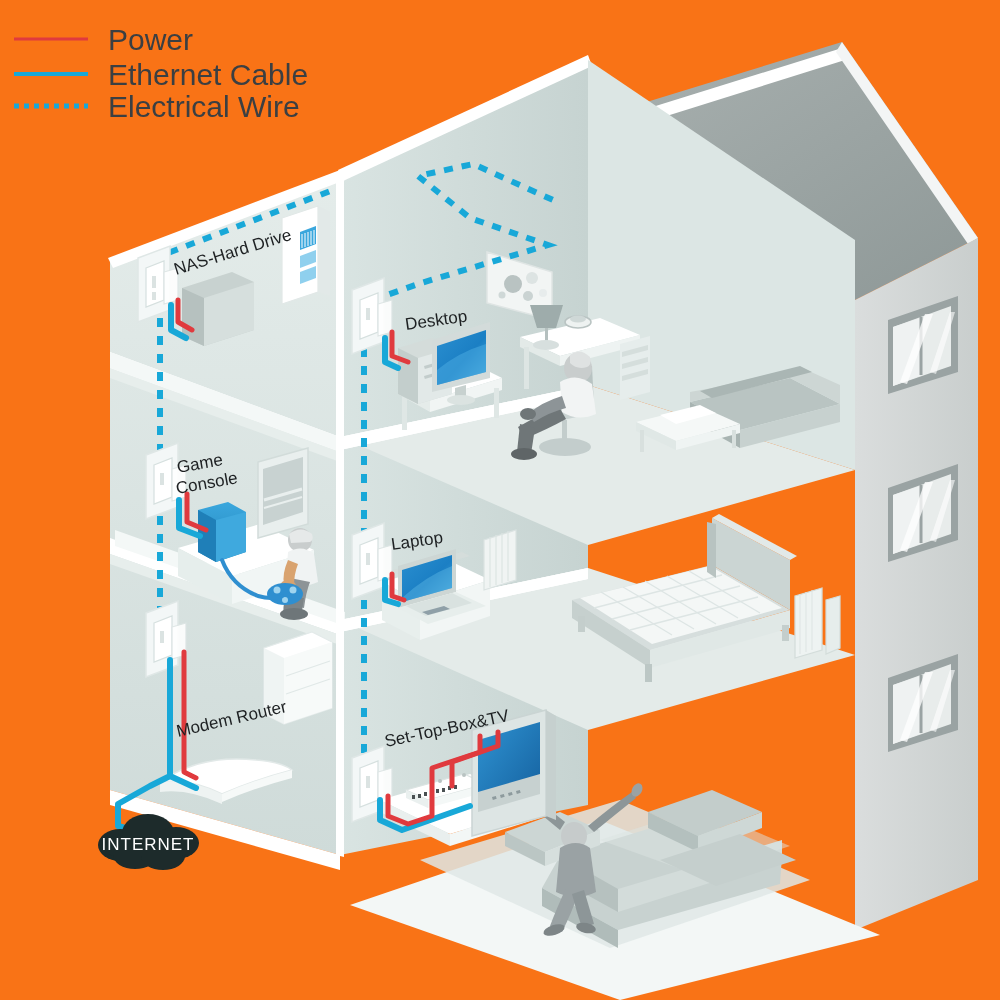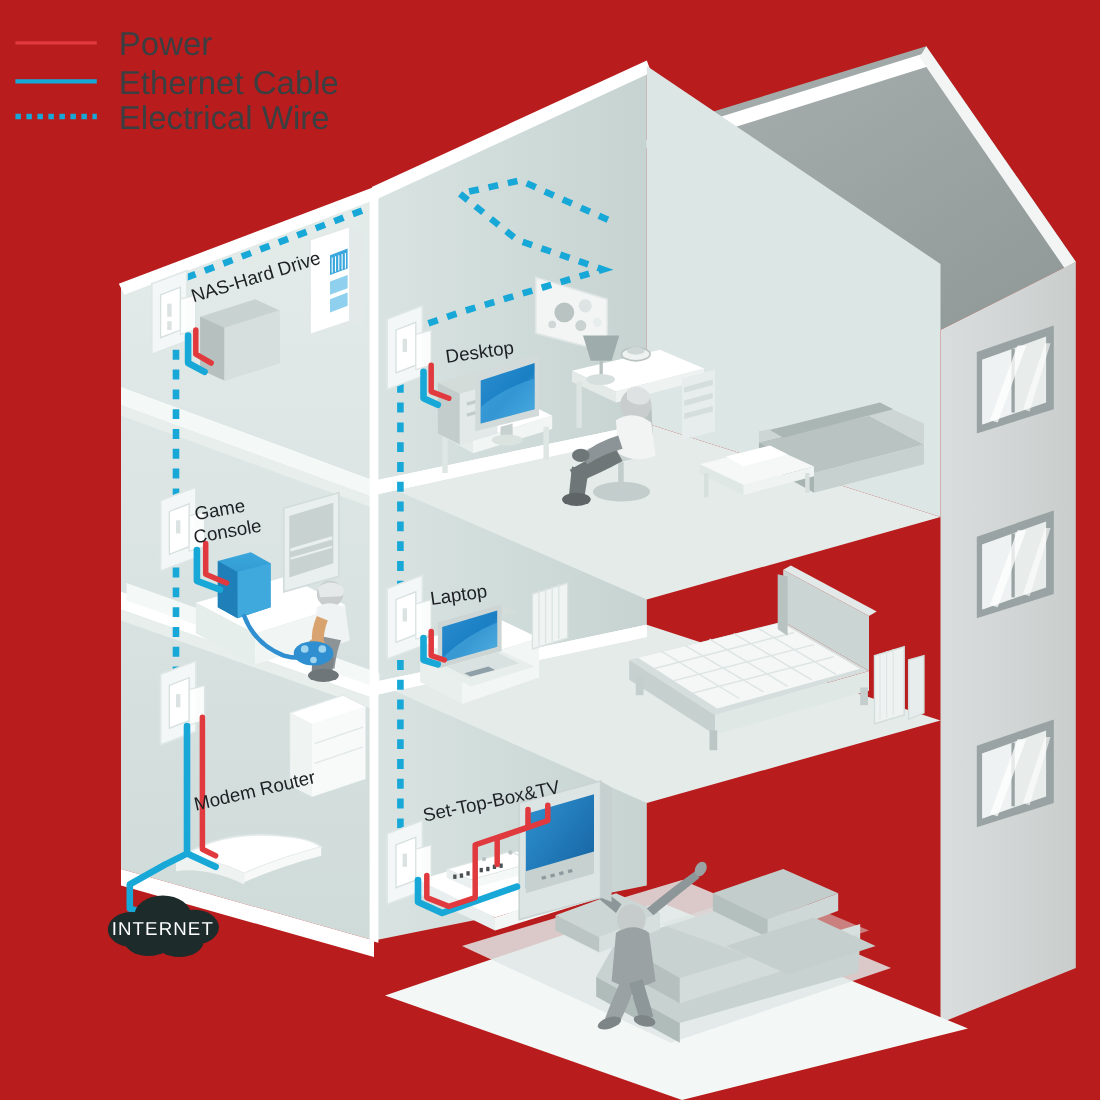--- a/index.html
+++ b/index.html
@@ -1,17 +1,17 @@
 <!DOCTYPE html>
 <html><head>
 <meta charset="utf-8">
 <style>
   html,body{margin:0;padding:0;background:#ffffff;}
   body{width:1000px;height:1000px;overflow:hidden;font-family:"Liberation Sans",sans-serif;}
-  #stage{position:relative;width:1000px;height:1000px;background:#b91c1c;}
+  #stage{position:relative;width:1000px;height:1000px;background:#f97316;}
   svg{display:block;}
   .legend-label{font-family:"Liberation Sans",sans-serif;font-size:30px;fill:#3b3f42;}
   .dev-label{font-family:"Liberation Sans",sans-serif;font-size:17px;fill:#1d2022;font-weight:400;}
   .cloud-label{font-family:"Liberation Sans",sans-serif;font-size:17px;fill:#ffffff;letter-spacing:1px;}
 </style>
 </head>
 <body>
 
 <div id="stage">
 <svg width="1000" height="1000" viewBox="0 0 1000 1000" xmlns="http://www.w3.org/2000/svg">

